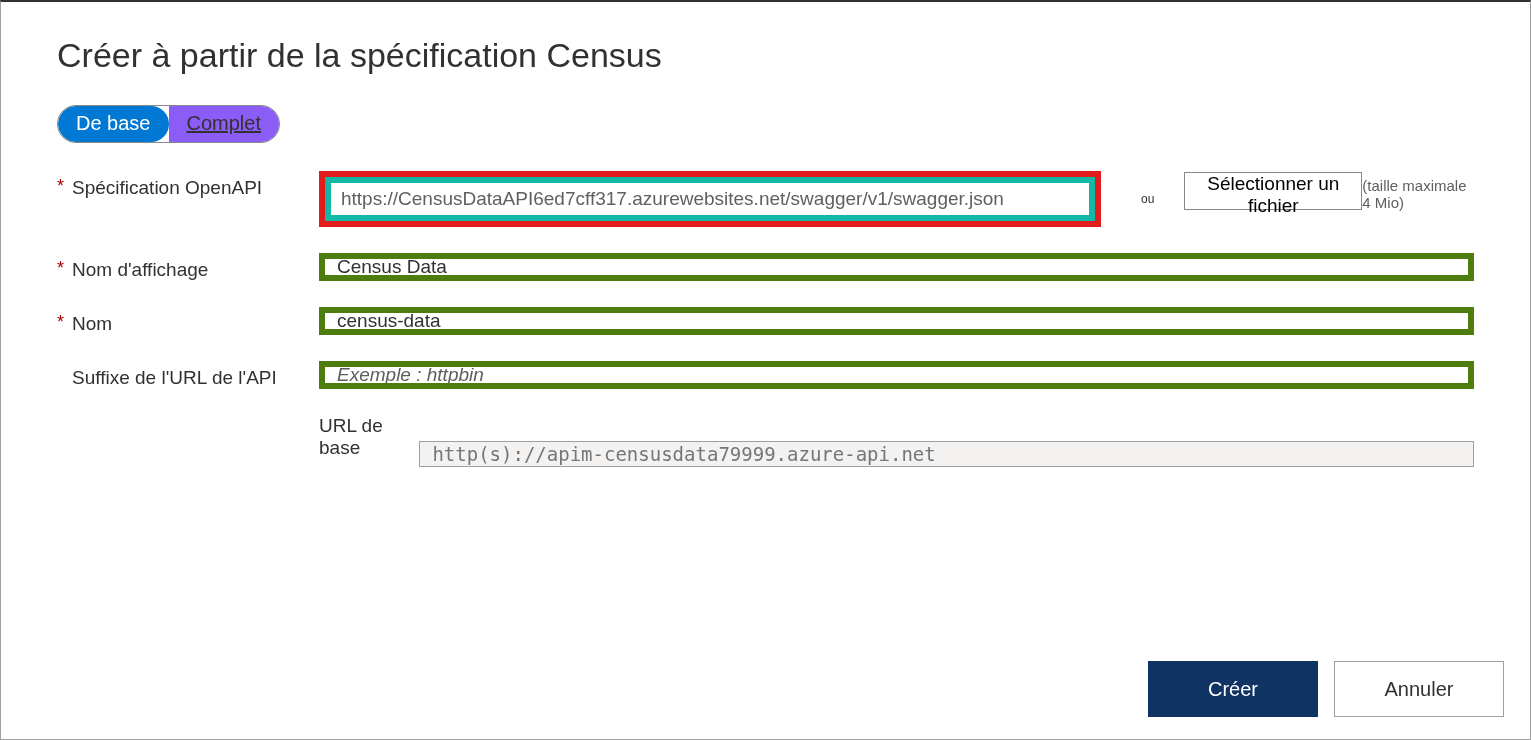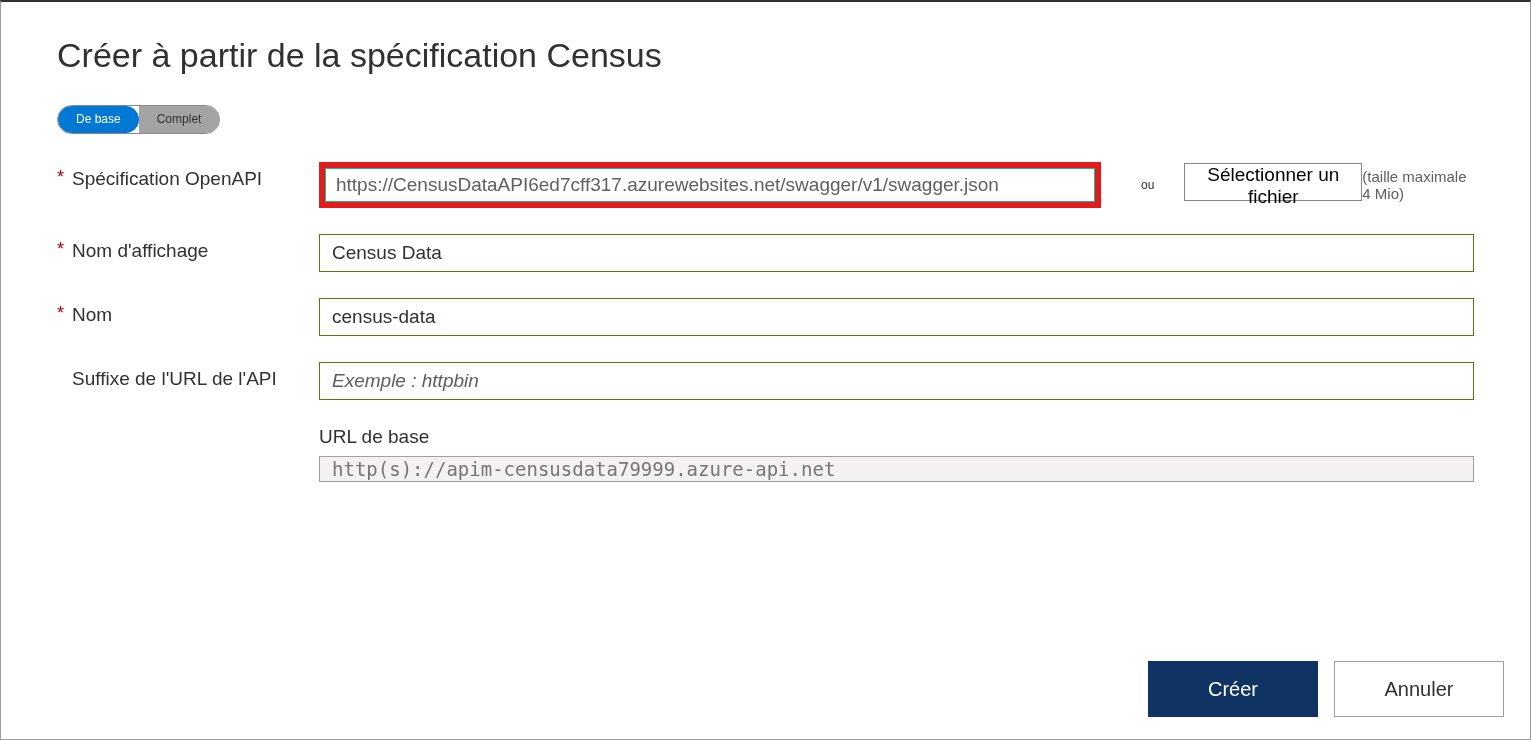--- a/index.html
+++ b/index.html
@@ -1,32 +1,32 @@
 <!DOCTYPE html>
 <html><head>
 <meta charset="utf-8">
 <style>
   html,body{margin:0;padding:0;font-family:"Segoe UI",Arial,sans-serif;color:#323130;background:#fff;}
   body{width:1531px;height:740px;overflow:hidden;box-sizing:border-box;}
   .panel{position:relative;width:100%;height:100%;border:1px solid #a19f9d;border-top:2px solid #323130;box-sizing:border-box;padding:34px 56px 40px 56px;}
   h1{font-weight:300;font-size:34px;margin:0 0 30px 0;color:#323130;}
   .toggle{display:inline-flex;align-items:center;border:1px solid #8a8886;border-radius:20px;overflow:hidden;margin-bottom:28px;}
-  .toggle span{padding:6px 18px 7px 18px;font-size:12px;cursor:pointer;}
+  .toggle span{padding:6px 18px 7px 18px;font-size:20px;cursor:pointer;}
   .toggle .active{background:#0078d4;color:#fff;border-radius:20px;}
-  .toggle .inactive{background:#a3a3a3;color:#323130;}
+  .toggle .inactive{background:#8b5cf6;color:#323130;text-decoration:underline;}
   .form-row{display:flex;align-items:flex-start;margin-bottom:26px;}
   .label-col{width:262px;display:flex;align-items:flex-start;padding-top:6px;}
   .req{color:#a80000;margin-right:8px;font-size:18px;line-height:1;}
   .req.hidden{visibility:hidden;}
   .label-text{font-size:19px;color:#323130;}
   .field-col{flex:1;display:flex;align-items:flex-start;}
-  input.text{height:38px;border:1px solid #4d7c0f;padding:0 12px;font-size:19px;color:#323130;background:#fff;box-sizing:border-box;}
+  input.text{height:28px;border:6px solid #4d7c0f;padding:0 12px;font-size:19px;color:#323130;background:#fff;box-sizing:border-box;}
   input.text::placeholder{color:#605e5c;font-style:italic;}
   .highlight{border:6px solid #e21b1b;display:inline-block;box-sizing:border-box;}
-  .highlight input{border:1px solid #14b8a6;width:770px;height:34px;font-size:19px;color:#606060;padding:16px 10px;box-sizing:border-box;}
+  .highlight input{border:6px solid #14b8a6;width:770px;height:34px;font-size:19px;color:#606060;padding:16px 10px;box-sizing:border-box;}
   .or{margin:0 30px 0 40px;font-size:12px;color:#323130;align-self:center;}
   .file-box{display:flex;align-items:center;}
   .file-button{border:1px solid #8a8886;background:#fff;height:38px;padding:0 18px;font-size:19px;cursor:pointer;}
   .file-hint{font-size:15px;color:#605e5c;margin-top:6px;}
   .full-width{width:100%;}
   .url-section{margin-top:6px;}
   .url-label{font-size:19px;color:#323130;margin-bottom:8px;}
   .url-box{width:100%;height:26px;border:1px solid #a19f9d;background:#f3f2f1;color:#767676;font-family:Consolas,monospace;font-size:19px;padding:0 12px;box-sizing:border-box;display:flex;align-items:center;}
   .footer{position:absolute;right:26px;bottom:22px;display:flex;gap:16px;}
   .btn{height:56px;min-width:170px;font-size:20px;border:none;cursor:pointer;}
@@ -92,21 +92,21 @@
       <span class="label-text">Suffixe de l'URL de l'API</span>
     </div>
     <div class="field-col">
       <input class="text full-width" type="text" placeholder="Exemple : httpbin" style="">
     </div>
   </div>
 
   
   <div class="form-row url-section">
     <div class="label-col"></div>
-    <div class="field-col" style="flex-direction:column;align-items:flex-start;">
+    <div class="field-col" style="flex-direction:row;align-items:flex-end;">
       <div class="url-label">URL de base</div>
       <div class="url-box">http(s)://apim-censusdata79999.azure-api.net</div>
     </div>
   </div>
 
   <div class="footer">
     <button class="btn primary">Créer</button>
     <button class="btn secondary">Annuler</button>
   </div>
 

